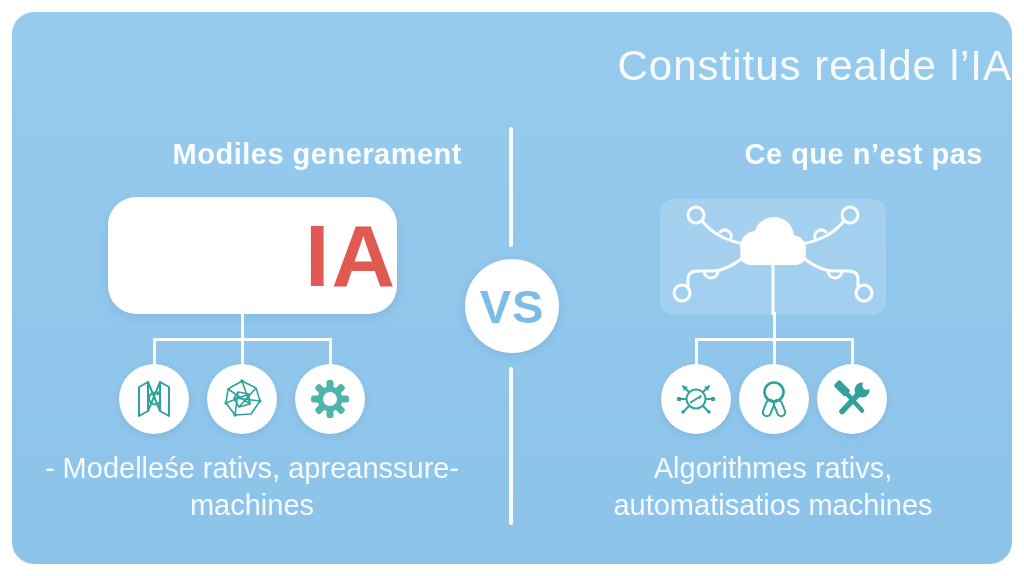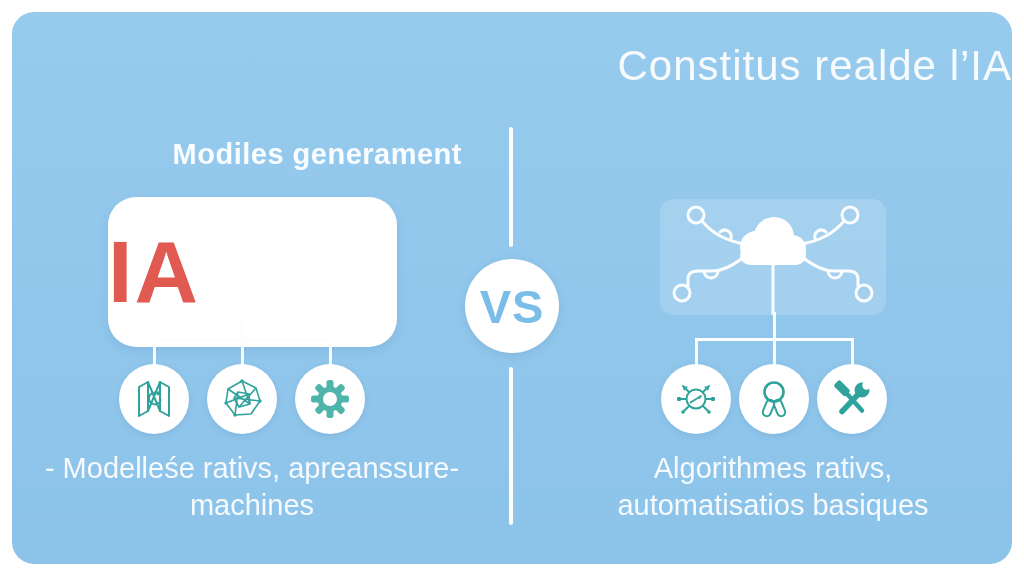--- a/index.html
+++ b/index.html
@@ -17,22 +17,22 @@
   
   .divider-seg{position:absolute;width:4px;background:#fbfdff;border-radius:2px;left:497px;}
   .divider-top{top:115px;height:120px;}
   .divider-bottom{top:355px;height:158px;}
   .vs-circle{position:absolute;left:453px;top:247px;width:94px;height:94px;border-radius:50%;
     background:#ffffff;display:flex;align-items:center;justify-content:center;
     box-shadow:0 2px 8px rgba(60,110,160,.18);}
   .vs-circle span{color:#7abde8;font-size:47px;font-weight:700;letter-spacing:1px;}
 
   
-  .ia-card{position:absolute;left:96px;top:185px;width:289px;height:150px;border-radius:28px;
-    background:#ffffff;display:flex;align-items:center;justify-content:flex-start;
+  .ia-card{position:absolute;left:96px;top:185px;width:289px;height:117px;border-radius:28px;
+    background:#ffffff;display:flex;align-items:center;justify-content:flex-end;
     box-shadow:0 3px 10px rgba(60,110,160,.15);}
   .ia-card span{color:#e05a52;font-size:88px;font-weight:700;line-height:1;letter-spacing:2px;}
   .cloud-card{position:absolute;left:648px;top:187px;width:226px;height:116px;border-radius:14px;
     background:rgba(255,255,255,0.17);}
   .cloud-card svg{position:absolute;left:0;top:0;}
 
   
   .conn{position:absolute;background:#fbfdff;}
   .conn.v{width:3px;}
   .conn.h{height:3px;}
@@ -50,20 +50,21 @@
 </style>
 </head>
 <body>
 
 <div class="canvas">
   <div class="panel">
 
     <div class="title">Constitus realde l’IA</div>
 
     <div class="col-heading left">Modiles generament</div>
+    <div class="col-heading right">Ce que n’est pas</div>
 
     <div class="divider-seg divider-top"></div>
     <div class="divider-seg divider-bottom"></div>
     <div class="vs-circle">
       <span>VS</span>
     </div>
 
     <div class="ia-card">
       <span>IA</span>
     </div>
@@ -185,17 +186,17 @@
         <circle cx="36.5" cy="8.5" r="4.2" fill="#ffffff"></circle>
       </svg>
     </div>
 
     <div class="caption left">
       <div>- Modelleśe rativs, apreanssure-</div>
       <div>machines</div>
     </div>
     <div class="caption right">
       <div>Algorithmes rativs,</div>
-      <div>automatisatios basiques</div>
+      <div>automatisatios machines</div>
     </div>
 
   </div>
 </div>
 
 </body></html>

